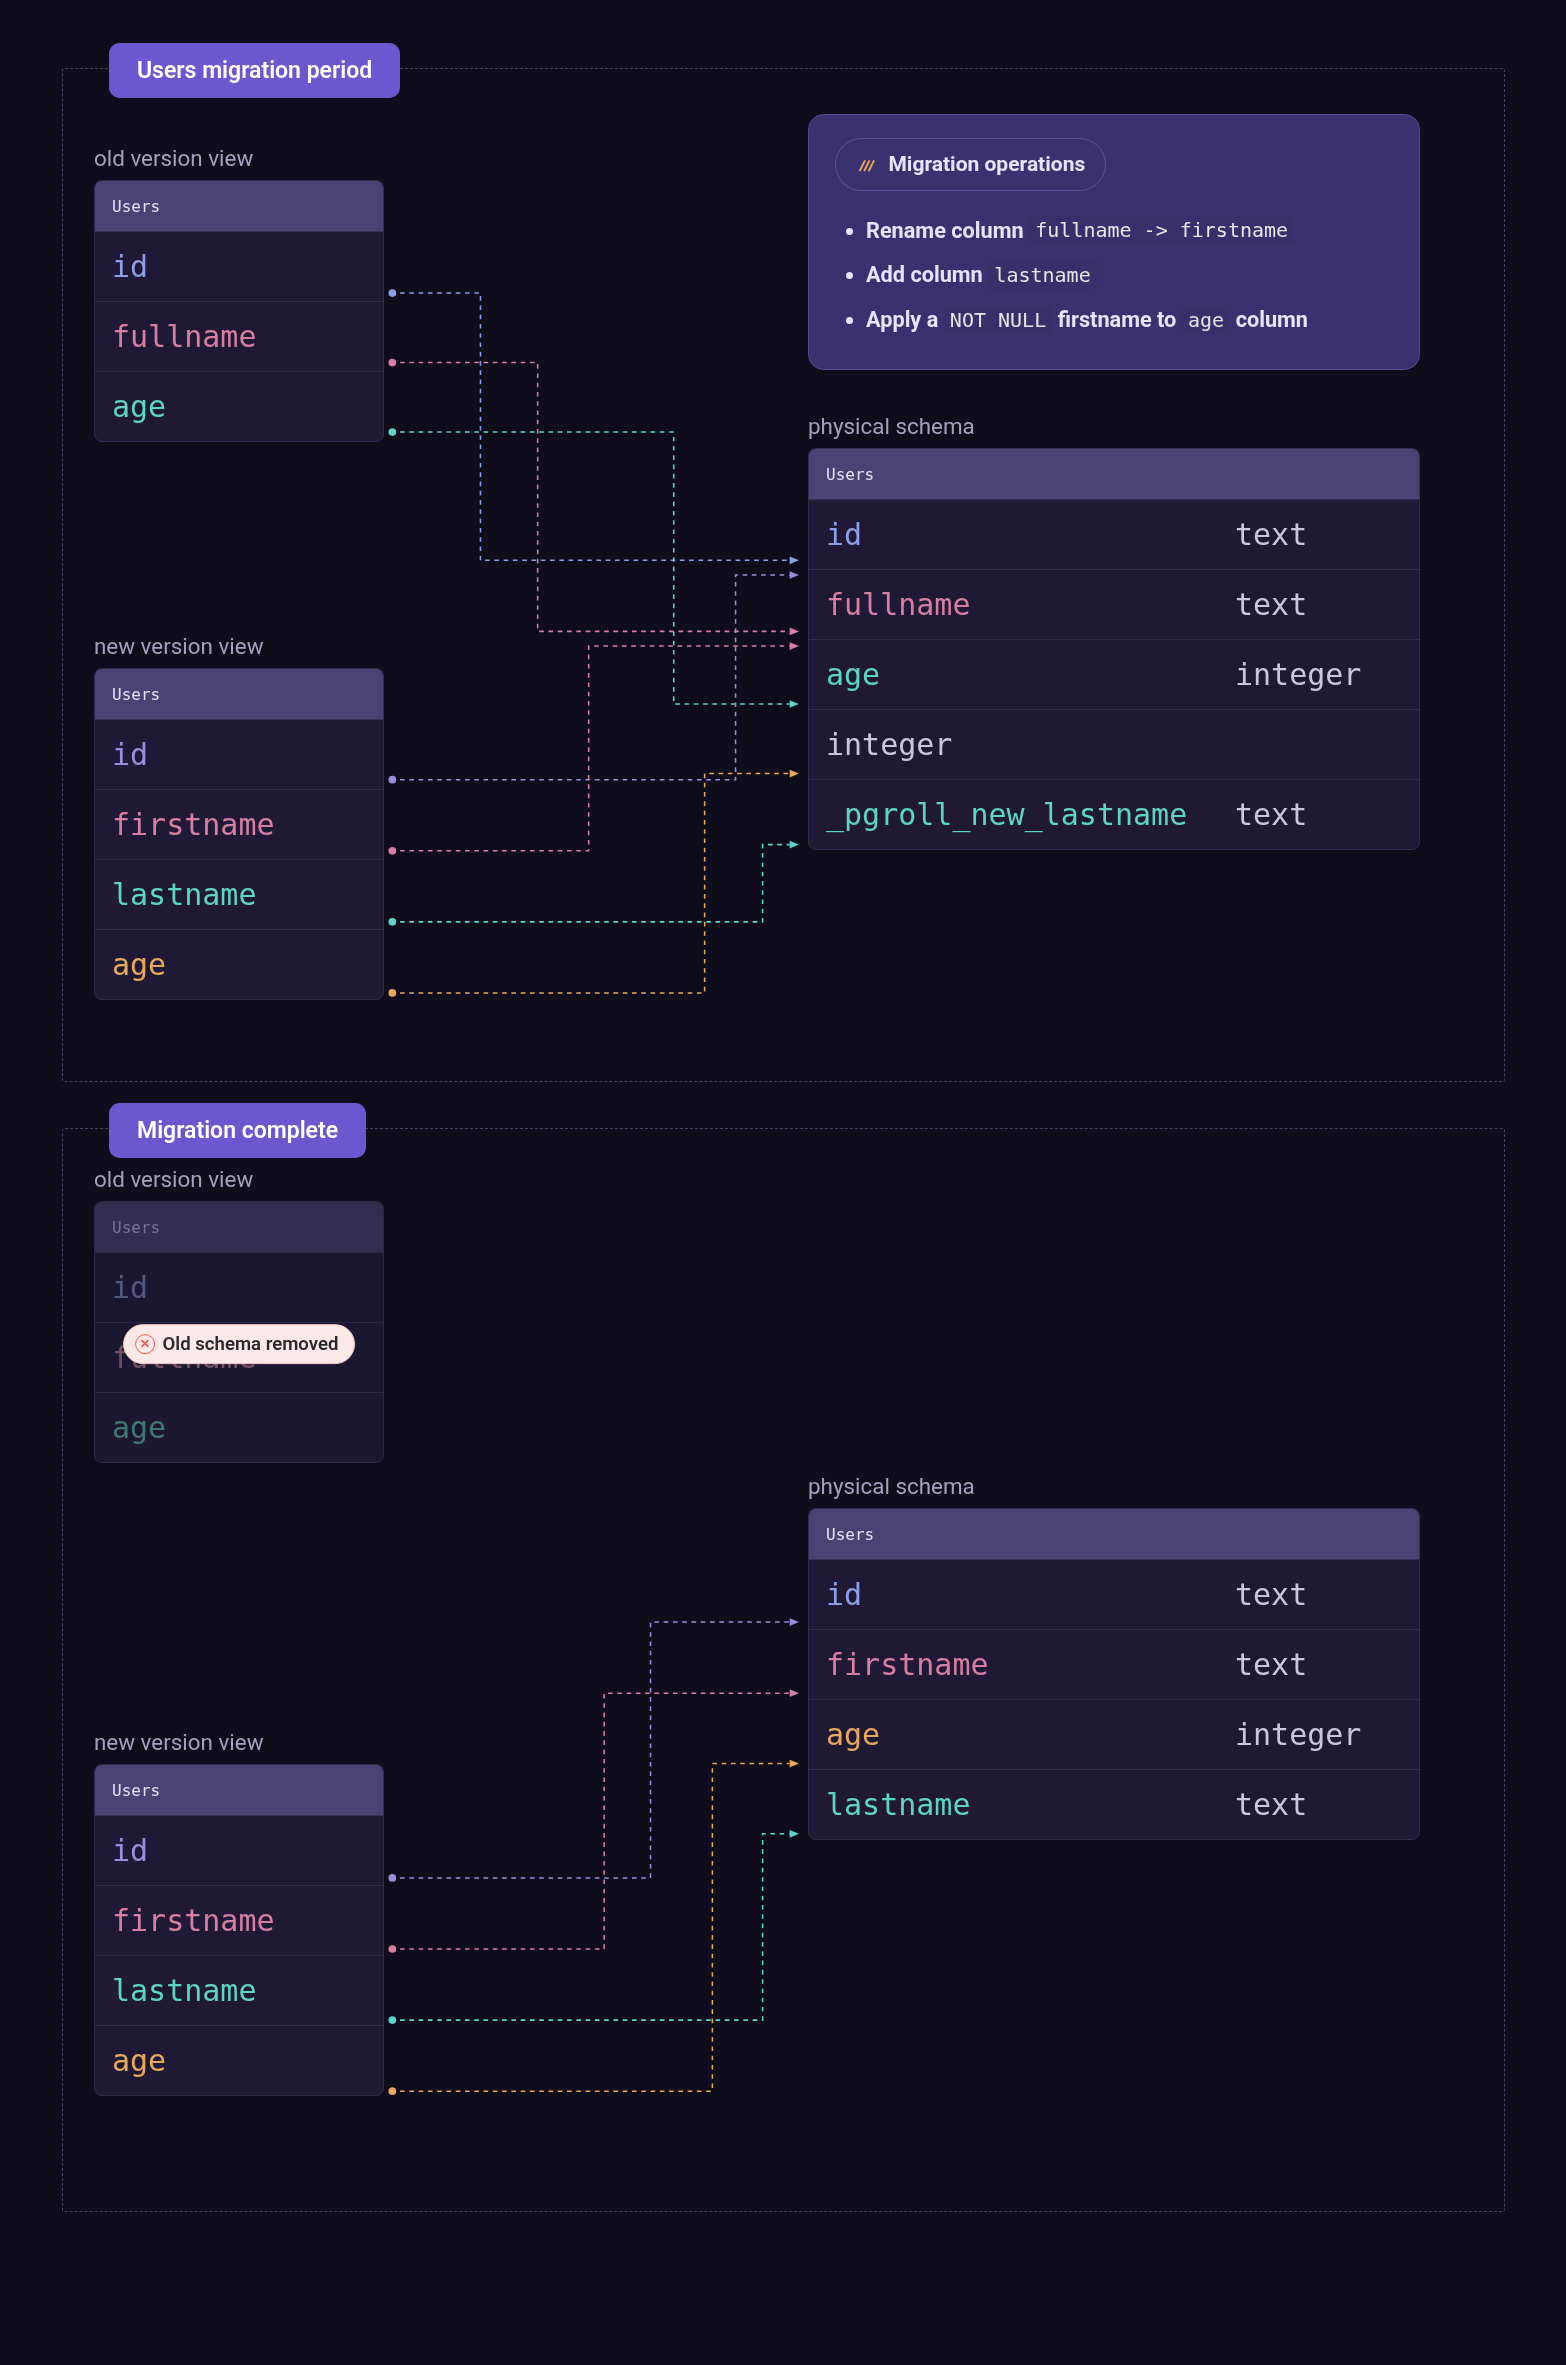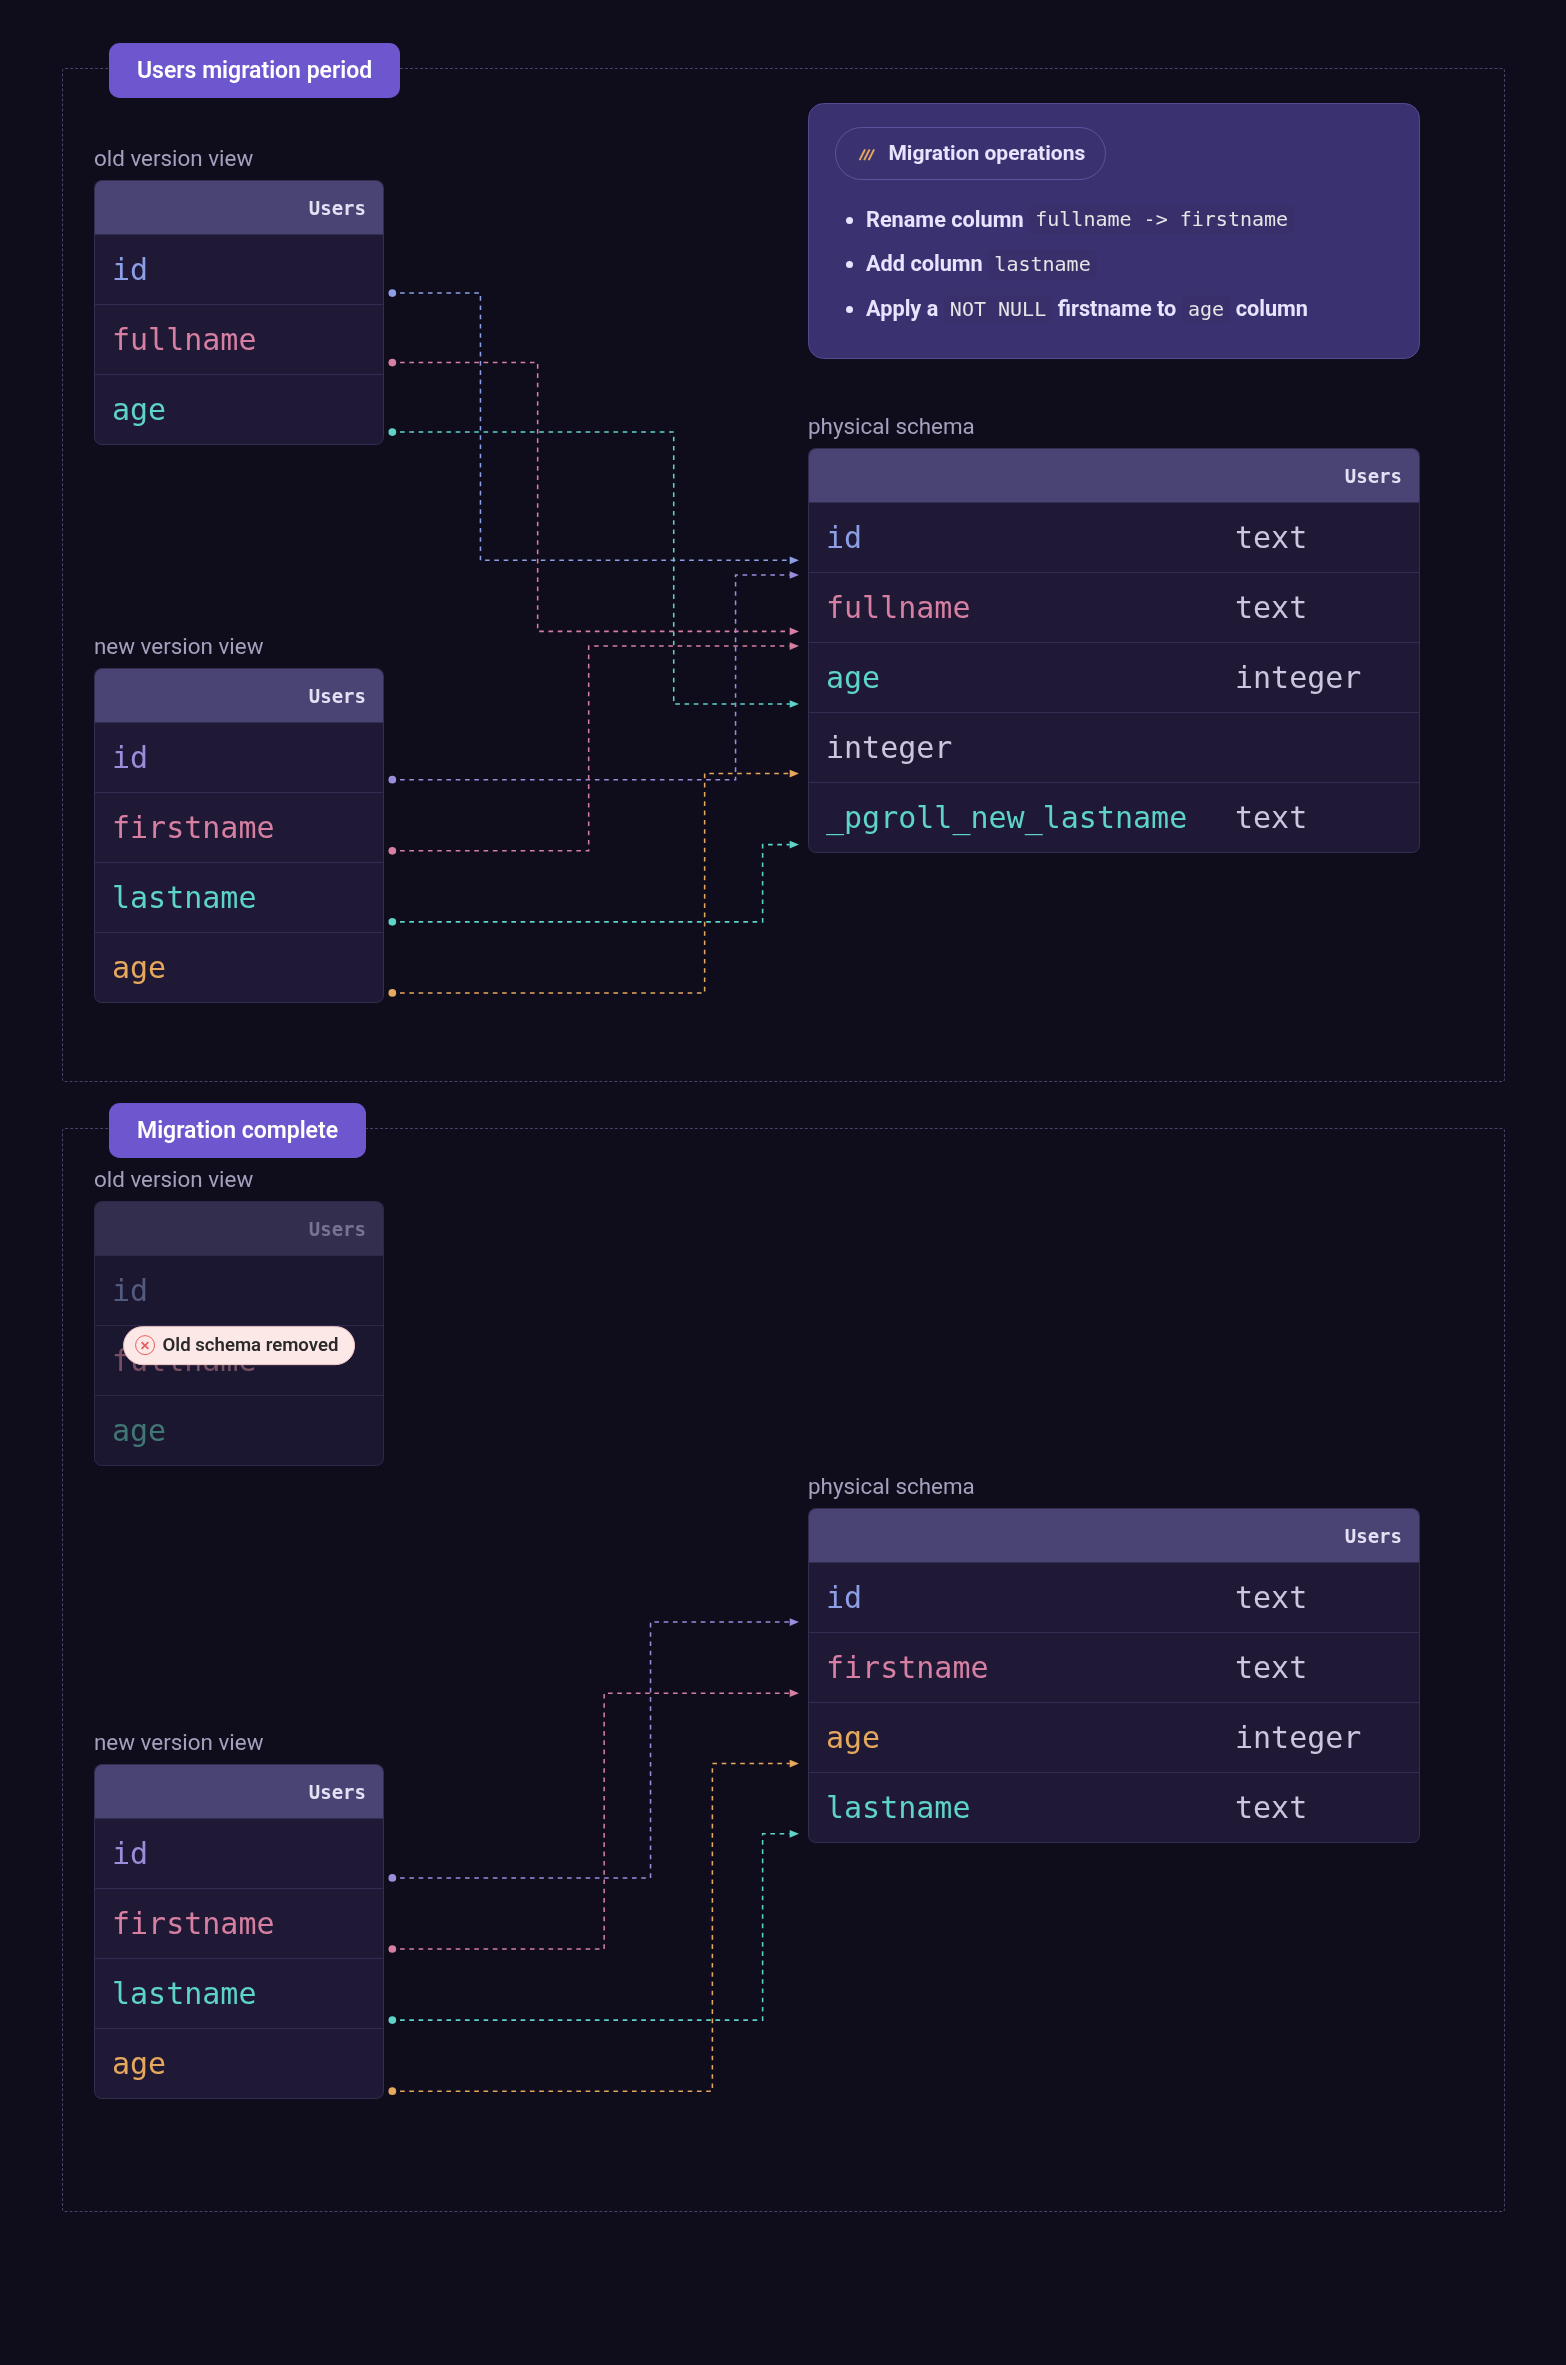--- a/index.html
+++ b/index.html
@@ -57,24 +57,23 @@
   .tbl{
     border:0.8px solid var(--table-cell-border);
     border-radius:7.7px;
     overflow:hidden;
     background:var(--table-body);
   }
   .tbl-head{
     background:var(--table-head);
     color:var(--table-head-text);
     font-family:var(--mono);
-    font-size:19px;
-    font-weight:700;
+    font-size:16px;
+    font-weight:400;
     padding:15.5px 17px;
-    text-align:right;
   }
   .tbl-row{
     display:flex;
     border-top:0.8px solid var(--table-cell-border);
     font-family:var(--mono);
     font-size:30px;
     align-items:center;
   }
   .tbl-cell{
     padding:17px 17px;
@@ -247,21 +246,21 @@
         </div>
       <div class="tbl-row">
           <div class="tbl-cell c-teal">lastname</div>
         </div>
       <div class="tbl-row">
           <div class="tbl-cell c-orange">age</div>
         </div>
     </div>
   </div>
 
-  <div class="abs ops-box" style="left:745px;top:34px">
+  <div class="abs ops-box" style="left:745px;top:45px">
     <div class="ops-title">
       <svg viewBox="0 0 24 24" fill="none" stroke="#e6a85c" stroke-width="2.2">
         <path d="M4 19 L10 7"></path>
           <path d="M9 19 L15 7"></path>
           <path d="M14 19 L20 7"></path>
       </svg>
       <span>Migration operations</span>
     </div>
     <ul>
       <li>

